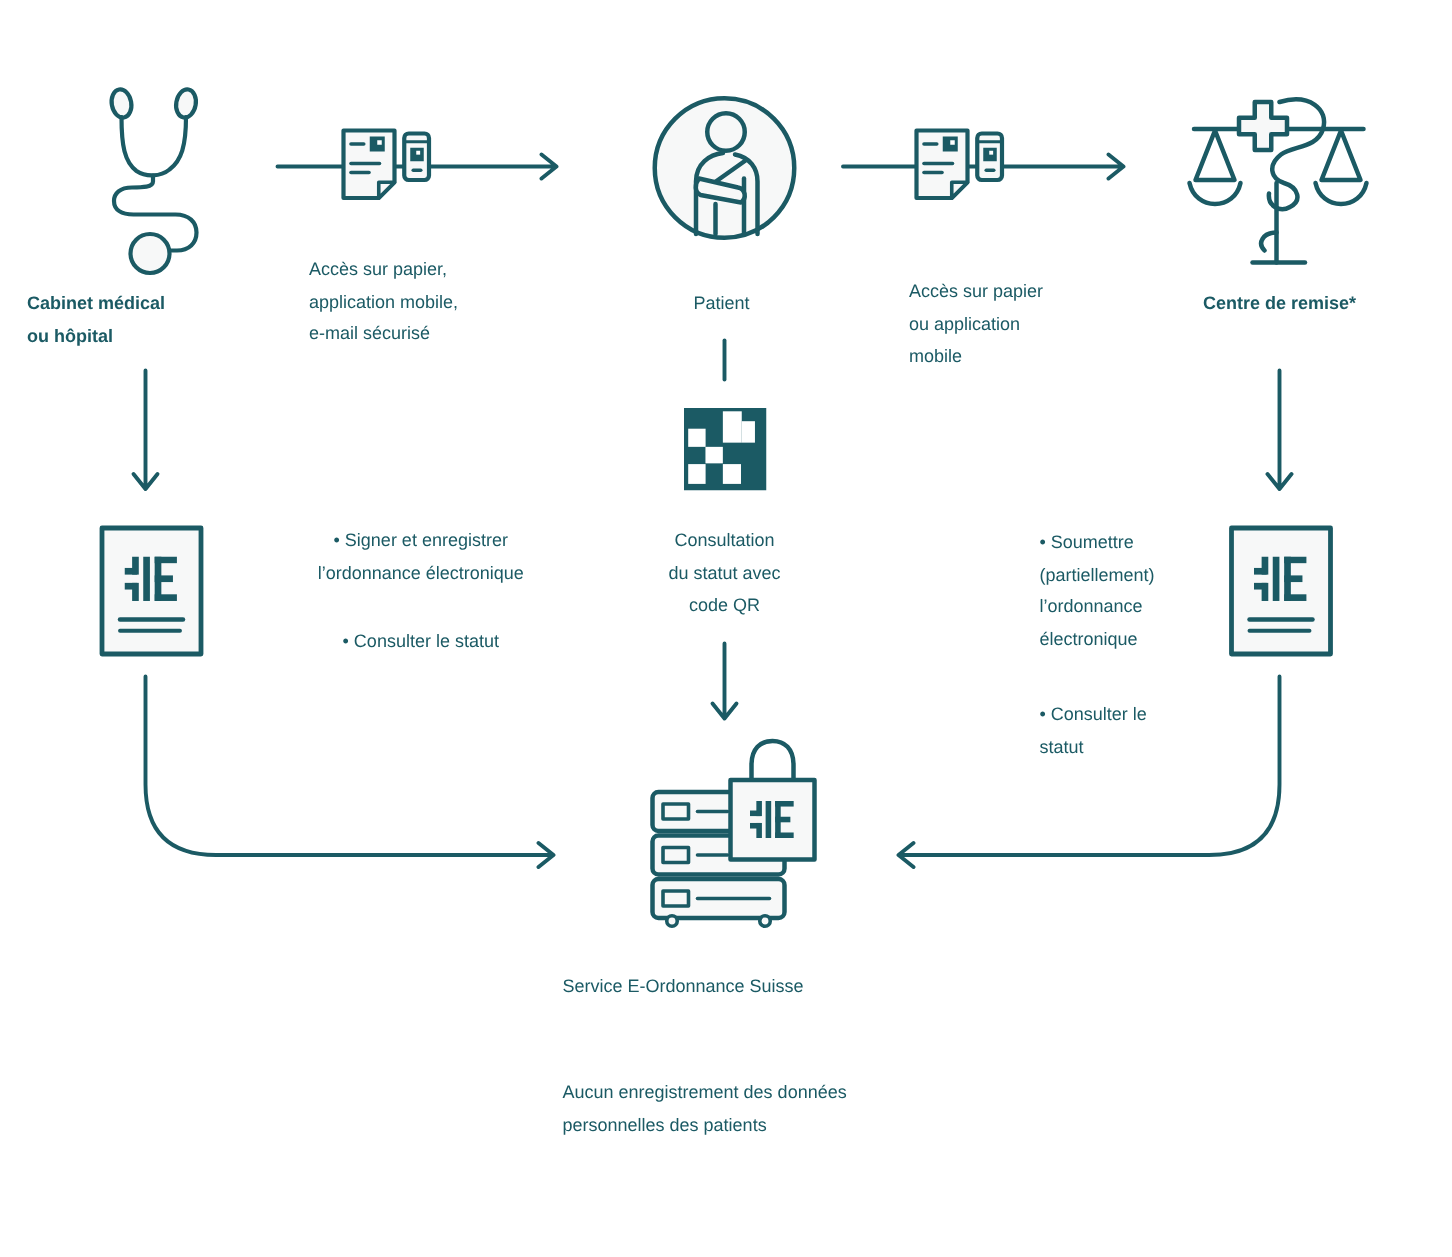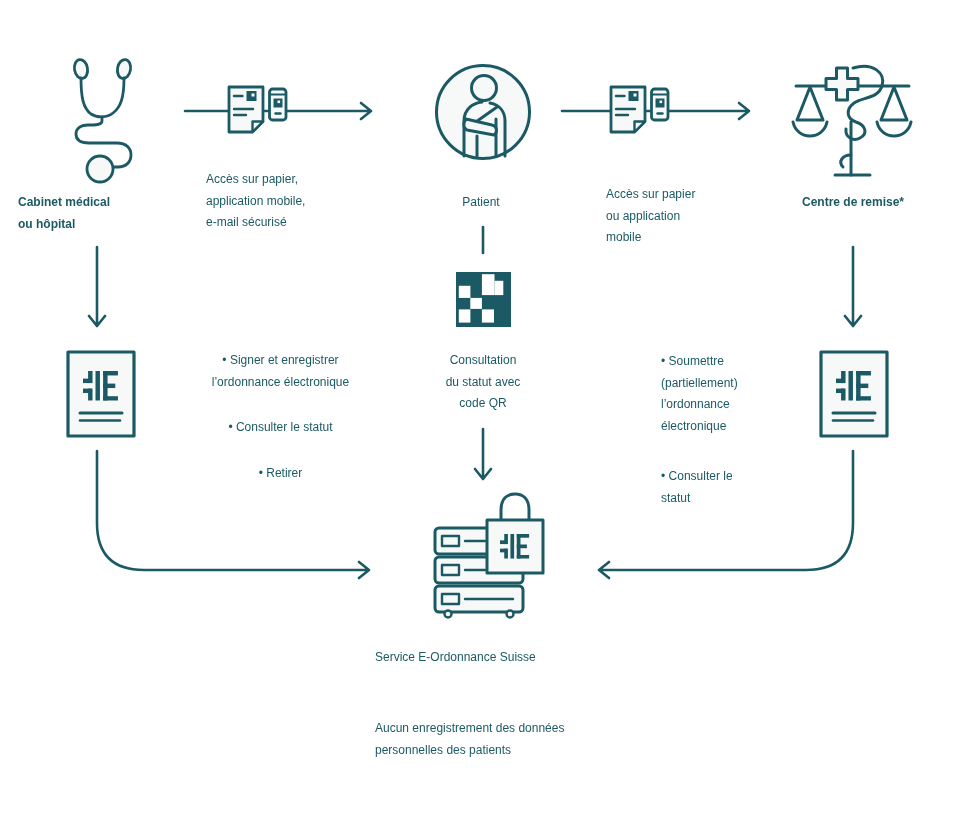--- a/index.html
+++ b/index.html
@@ -7,21 +7,21 @@
     position:relative; width:968px; height:838px; background:#fff;
     font-family:"Liberation Sans", sans-serif;
     --teal:#1B5A64; --light:#F7F8F8;
     color:var(--teal); overflow:hidden;
   }
   .abs { position:absolute; }
   .txt { font-size:12px; line-height:21.5px; white-space:pre-line; color:var(--teal); }
   .bold { font-weight:bold; }
   .center { text-align:center; }
   .list-item { margin-bottom:24px;text-align:center; }
-  .list-item-wide { margin-bottom:29px; }
+  .list-item-wide { margin-bottom:29px;margin-left:32px; }
   .footnote {
     font-size:15px; line-height:19px; white-space:pre-line;
     padding-left:14px; text-indent:-14px; letter-spacing:-0.2px;
   }
   svg { display:block; color:var(--teal); }
   .s  { stroke:var(--teal); fill:none; stroke-width:3; stroke-linecap:round; stroke-linejoin:round; }
   .sf { stroke:var(--teal); fill:var(--light); stroke-width:3; stroke-linecap:round; stroke-linejoin:round; }
   .f  { fill:var(--teal); }
   .wf { fill:#ffffff; }
   .connectors path { stroke:var(--teal); fill:none; stroke-width:2.6; stroke-linecap:round; stroke-linejoin:round; }
@@ -135,21 +135,20 @@
     <rect class="sf" style="stroke-width:3.2" x="2" y="2" width="66" height="84"></rect>
     <use href="#elogo" x="17" y="21" width="36" height="29.65"></use>
     <path class="s" style="stroke-width:3" d="M14,63 H56"></path>
     <path class="s" style="stroke-width:2.6" d="M14,70.5 H54"></path>
   </svg>
 
   <div class="abs" style="left:148px;top:350px;width:265px">
     <div class="txt list-item">• Signer et enregistrer
 l’ordonnance électronique</div>
     <div class="txt list-item">• Consulter le statut</div>
-    <div class="txt list-item">• Retirer</div>
   </div>
 
   <svg class="abs" style="left:456px;top:272px" width="55" height="55" viewBox="0 0 55 55">
     <rect class="f" x="0" y="0" width="55" height="55"></rect>
     <rect class="wf" x="25.9" y="2.2" width="12.6" height="20.9"></rect>
     <rect class="wf" x="38.5" y="8.8" width="8.8" height="14.3"></rect>
     <rect class="wf" x="2.8" y="13.8" width="11.6" height="12.1"></rect>
     <rect class="wf" x="14.3" y="25.9" width="11.6" height="11"></rect>
     <rect class="wf" x="2.8" y="37.4" width="11.6" height="13.2"></rect>
     <rect class="wf" x="25.9" y="37.4" width="12.1" height="13.2"></rect>

